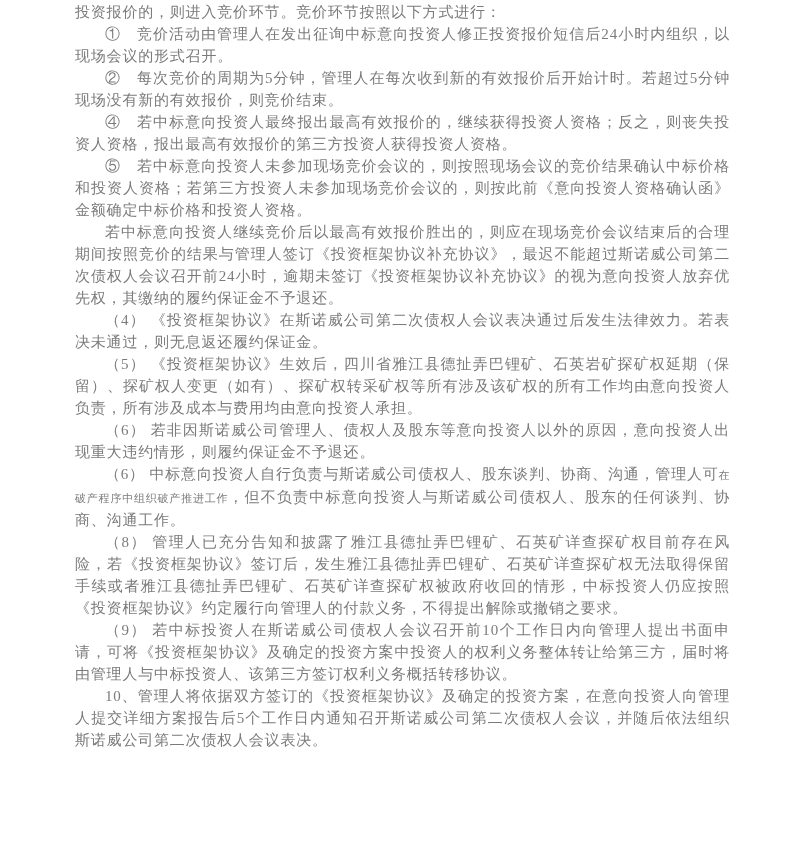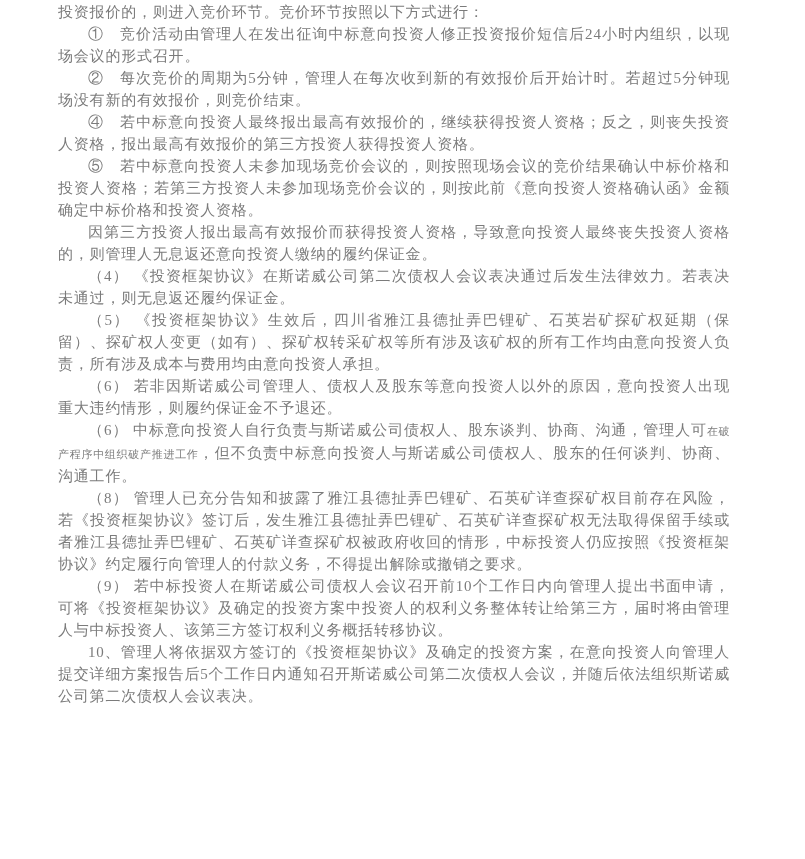--- a/index.html
+++ b/index.html
@@ -6,21 +6,21 @@
     margin: 0;
     padding: 0;
     background: #ffffff;
   }
   .page {
     position: relative;
     width: 805px;
     height: 859px;
     background: #ffffff;
     box-sizing: border-box;
-    padding: 1px 75px 0 58px;
+    padding: 1px 75px 0 75px;
     overflow: hidden;
     font-family: "Liberation Serif", "DejaVu Serif", serif;
     border-radius: 27px;
   }
   .doc p {
     margin: 0;
     padding: 0;
     font-size: 15px;
     line-height: 22px;
     letter-spacing: 0.8px;
@@ -39,21 +39,21 @@
 </head>
 <body>
 
 <div class="page">
   <div class="doc">
     <p>投资报价的，则进入竞价环节。竞价环节按照以下方式进行：</p>
     <p class="indent">①　竞价活动由管理人在发出征询中标意向投资人修正投资报价短信后24小时内组织，以现场会议的形式召开。</p>
     <p class="indent">②　每次竞价的周期为5分钟，管理人在每次收到新的有效报价后开始计时。若超过5分钟现场没有新的有效报价，则竞价结束。</p>
     <p class="indent">④　若中标意向投资人最终报出最高有效报价的，继续获得投资人资格；反之，则丧失投资人资格，报出最高有效报价的第三方投资人获得投资人资格。</p>
     <p class="indent">⑤　若中标意向投资人未参加现场竞价会议的，则按照现场会议的竞价结果确认中标价格和投资人资格；若第三方投资人未参加现场竞价会议的，则按此前《意向投资人资格确认函》金额确定中标价格和投资人资格。</p>
-    <p class="indent">因第三方投资人报出最高有效报价而获得投资人资格，导致意向投资人最终丧失投资人资格的，则管理人无息返还意向投资人缴纳的履约保证金。</p>
+    <p class="indent">若中标意向投资人继续竞价后以最高有效报价胜出的，则应在现场竞价会议结束后的合理期间按照竞价的结果与管理人签订《投资框架协议补充协议》，最迟不能超过斯诺威公司第二次债权人会议召开前24小时，逾期未签订《投资框架协议补充协议》的视为意向投资人放弃优先权，其缴纳的履约保证金不予退还。</p>
     <p class="indent">（4） 《投资框架协议》在斯诺威公司第二次债权人会议表决通过后发生法律效力。若表决未通过，则无息返还履约保证金。</p>
     <p class="indent">（5） 《投资框架协议》生效后，四川省雅江县德扯弄巴锂矿、石英岩矿探矿权延期（保留）、探矿权人变更（如有）、探矿权转采矿权等所有涉及该矿权的所有工作均由意向投资人负责，所有涉及成本与费用均由意向投资人承担。</p>
     <p class="indent">（6） 若非因斯诺威公司管理人、债权人及股东等意向投资人以外的原因，意向投资人出现重大违约情形，则履约保证金不予退还。</p>
     <p class="indent"><span>（6） 中标意向投资人自行负责与斯诺威公司债权人、股东谈判、协商、沟通，管理人可</span><span class="small-run">在破产程序中组织破产推进工作</span><span>，但不负责中标意向投资人与斯诺威公司债权人、股东的任何谈判、协商、沟通工作。</span></p>
     <p class="indent">（8） 管理人已充分告知和披露了雅江县德扯弄巴锂矿、石英矿详查探矿权目前存在风险，若《投资框架协议》签订后，发生雅江县德扯弄巴锂矿、石英矿详查探矿权无法取得保留手续或者雅江县德扯弄巴锂矿、石英矿详查探矿权被政府收回的情形，中标投资人仍应按照《投资框架协议》约定履行向管理人的付款义务，不得提出解除或撤销之要求。</p>
     <p class="indent">（9） 若中标投资人在斯诺威公司债权人会议召开前10个工作日内向管理人提出书面申请，可将《投资框架协议》及确定的投资方案中投资人的权利义务整体转让给第三方，届时将由管理人与中标投资人、该第三方签订权利义务概括转移协议。</p>
     <p class="indent">10、管理人将依据双方签订的《投资框架协议》及确定的投资方案，在意向投资人向管理人提交详细方案报告后5个工作日内通知召开斯诺威公司第二次债权人会议，并随后依法组织斯诺威公司第二次债权人会议表决。</p>
   </div>
 </div>
 

